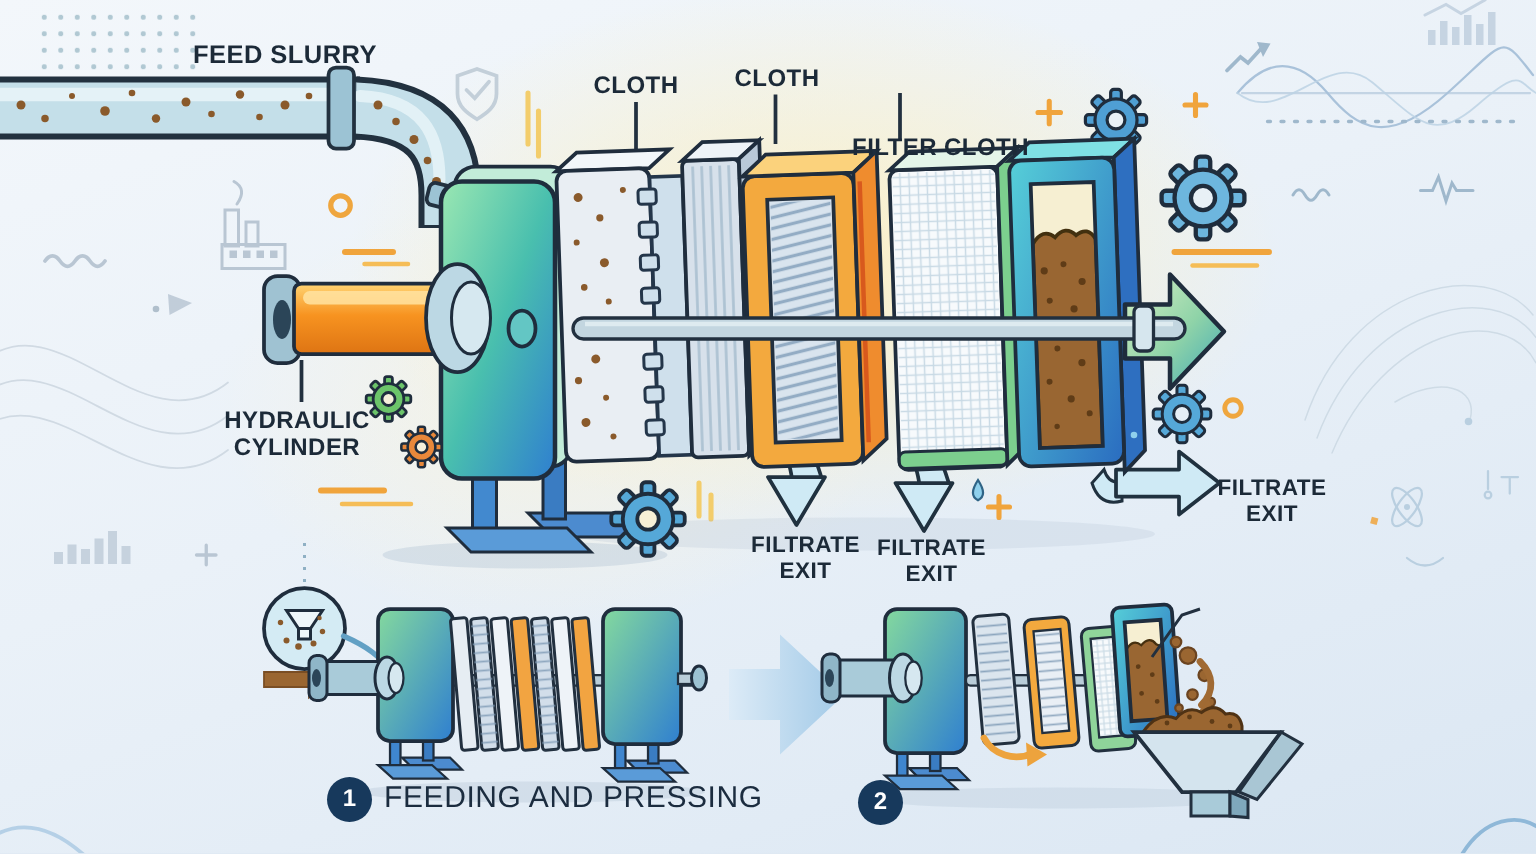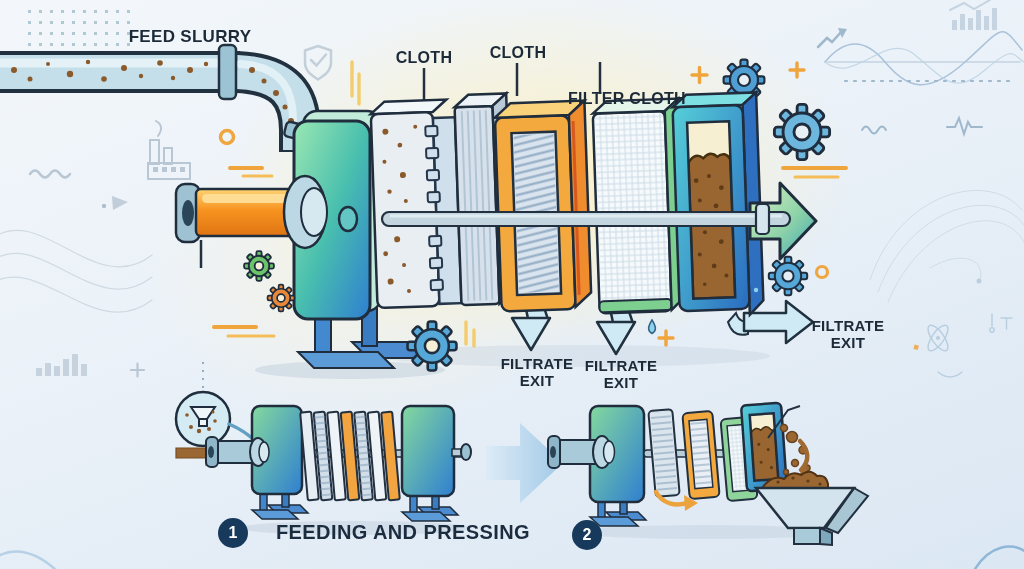--- a/index.html
+++ b/index.html
@@ -20,23 +20,22 @@
   .lbl{
     position:absolute;font-weight:700;color:#1c2a38;text-align:center;
     line-height:1.13;letter-spacing:.3px;white-space:normal;
   }
   .badge{
     position:absolute;width:30px;height:30px;border-radius:50%;
     background:#17395c;color:#ffffff;font-weight:700;font-size:16px;
     display:flex;align-items:center;justify-content:center;
   }
   .step{
-    position:absolute;font-weight:700;font-size:20px;color:#1b2c3f;letter-spacing:.4px;
+    position:absolute;font-weight:400;font-size:20px;color:#1b2c3f;letter-spacing:.4px;
     white-space:nowrap;
-    margin-left:20px;
   }
 </style>
 </head>
 <body>
 
 <div class="stage">
 
   <div class="dotgrid"></div>
 
   <svg class="art" viewBox="0 0 1024 569">
@@ -514,20 +513,21 @@
         <polygon points="820,528 832,533 832,545 820,544" fill="#7fa8bc" stroke="#22303f" stroke-width="2"></polygon>
       </g>
       <polyline points="768,438 788,410 800,406" fill="none" stroke="#22303f" stroke-width="2"></polyline>
     </g>
   </svg>
 
   <div class="lbl" style="left:128px;top:27px;width:124px;font-size:17px;">FEED SLURRY</div>
   <div class="lbl" style="left:384px;top:49px;width:80px;font-size:16px;">CLOTH</div>
   <div class="lbl" style="left:477px;top:44px;width:82px;font-size:16px;">CLOTH</div>
   <div class="lbl" style="left:566px;top:42px;width:122px;font-size:16px;margin-top:48px;">FILTER CLOTH</div>
+  <div class="lbl" style="left:134px;top:272px;width:128px;font-size:16px;">HYDRAULIC CYLINDER</div>
   <div class="lbl" style="left:496px;top:356px;width:82px;font-size:15px;">FILTRATE EXIT</div>
   <div class="lbl" style="left:580px;top:358px;width:82px;font-size:15px;">FILTRATE EXIT</div>
   <div class="lbl" style="left:810px;top:318px;width:76px;font-size:15px;">FILTRATE EXIT</div>
 
   <div class="badge" style="left:218px;top:518px;">1</div>
   <div class="step" style="left:256px;top:521px;">FEEDING AND PRESSING</div>
   <div class="badge" style="left:572px;top:520px;">2</div>
 
 </div>
 

